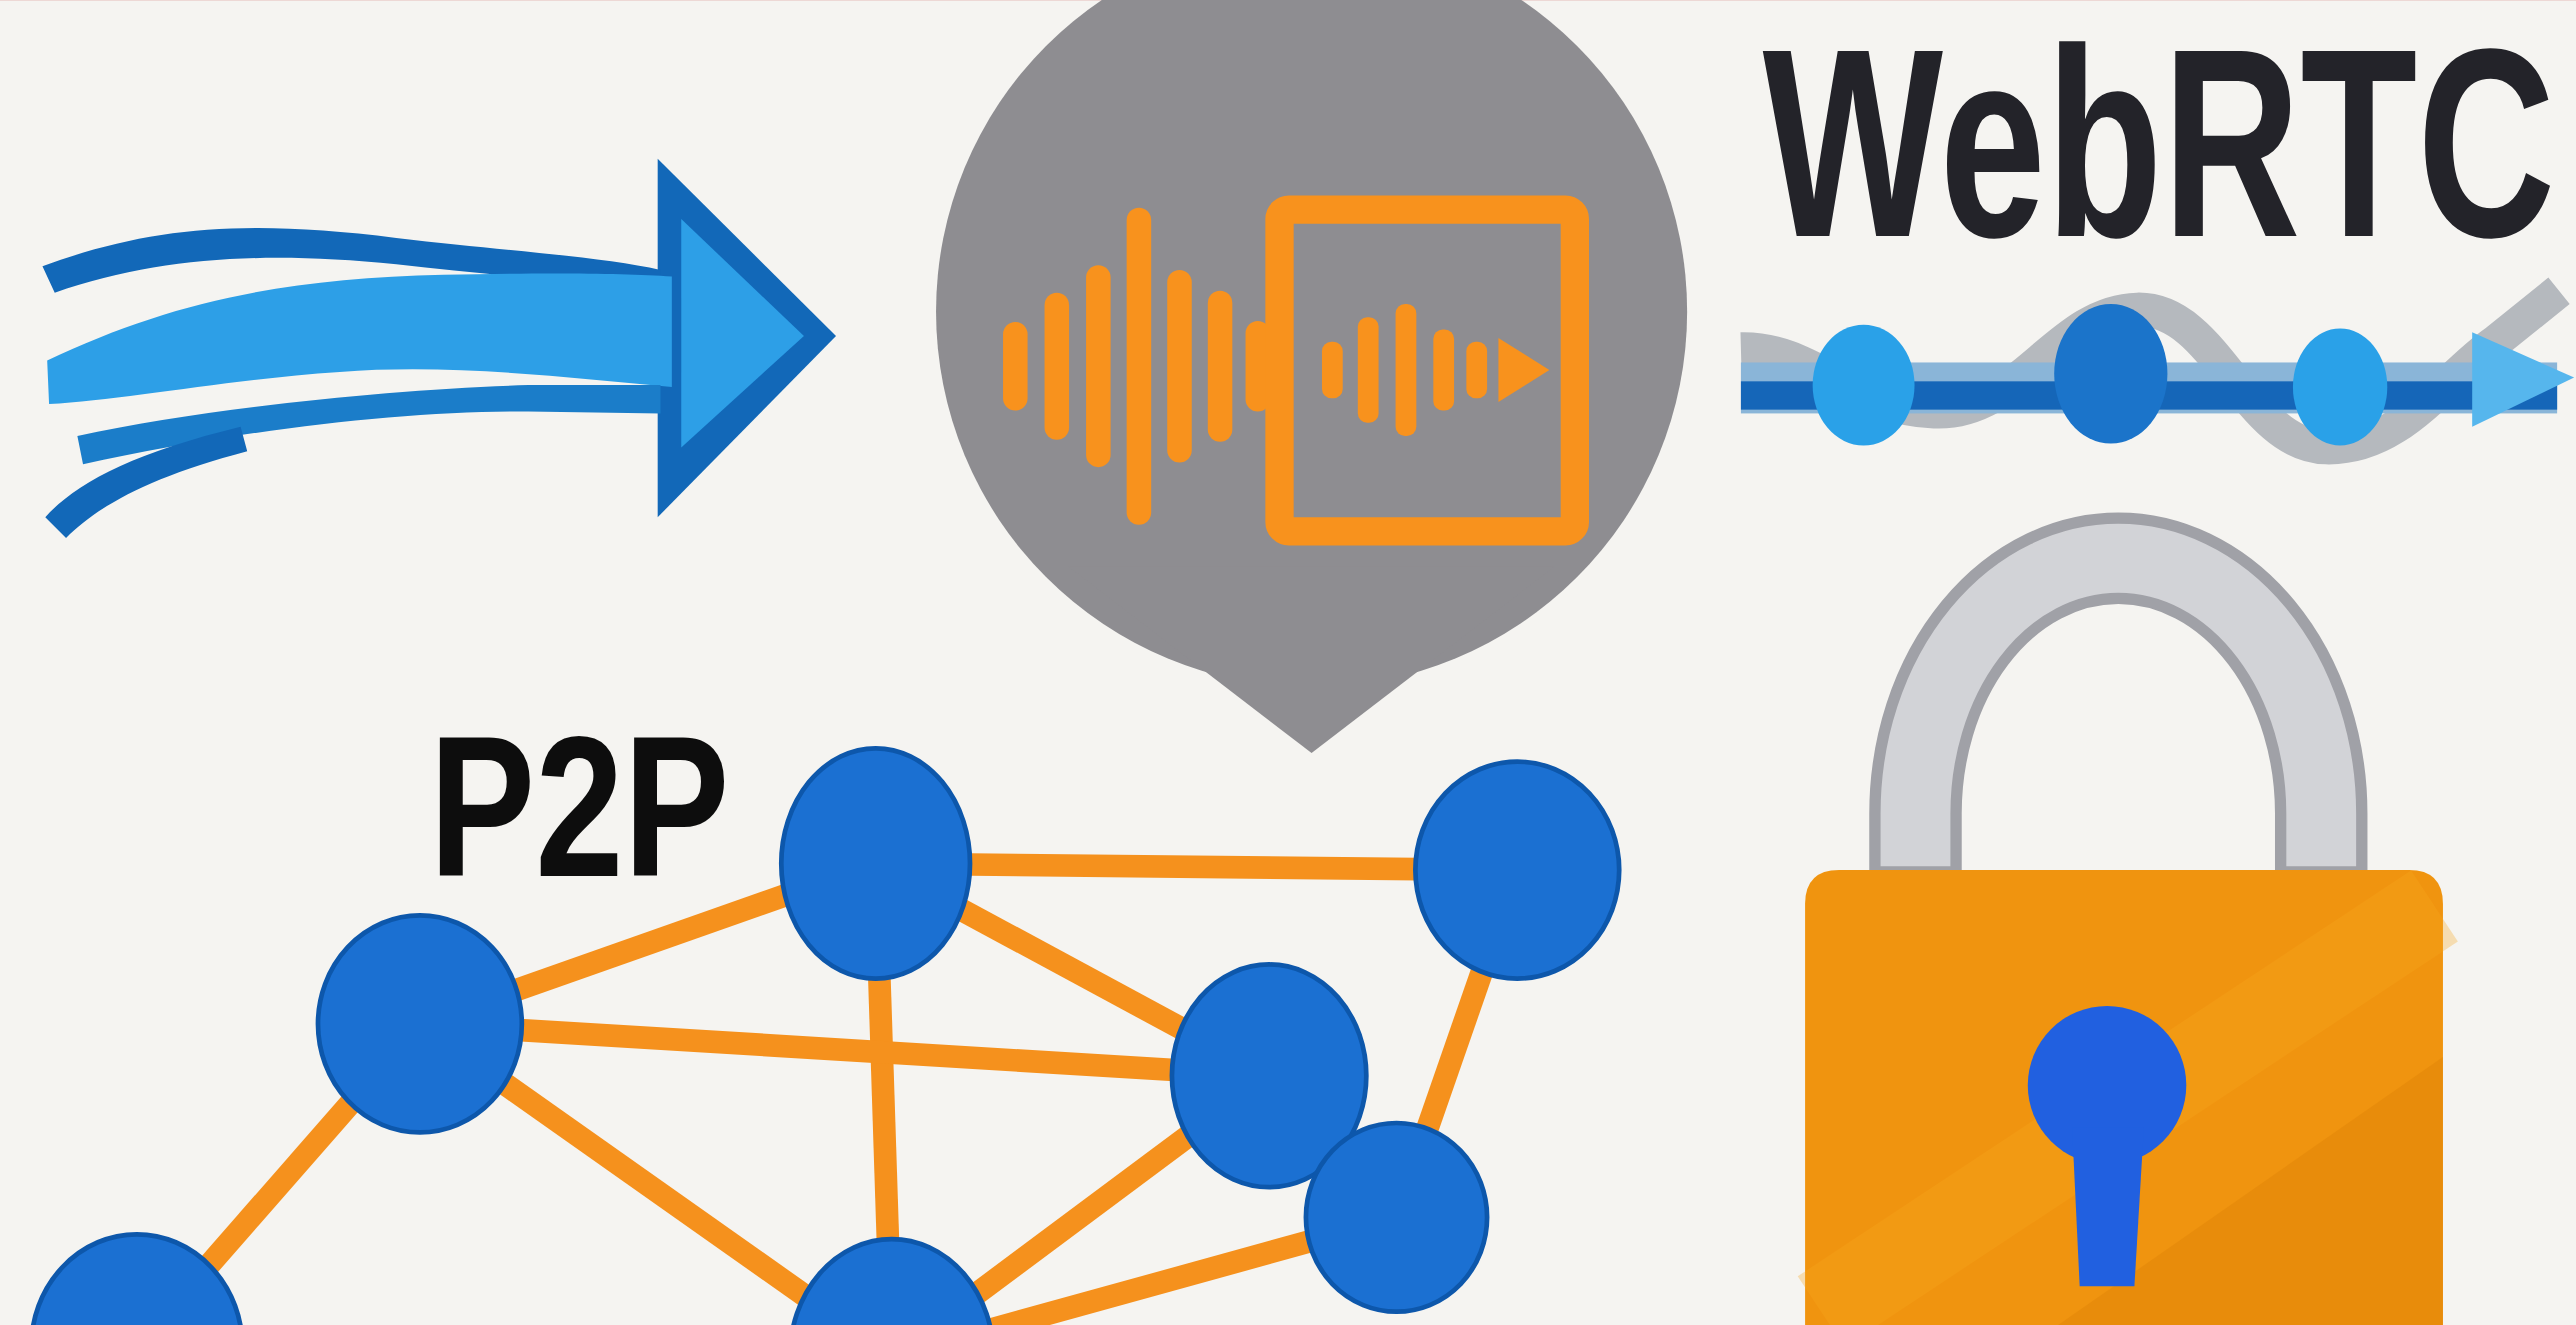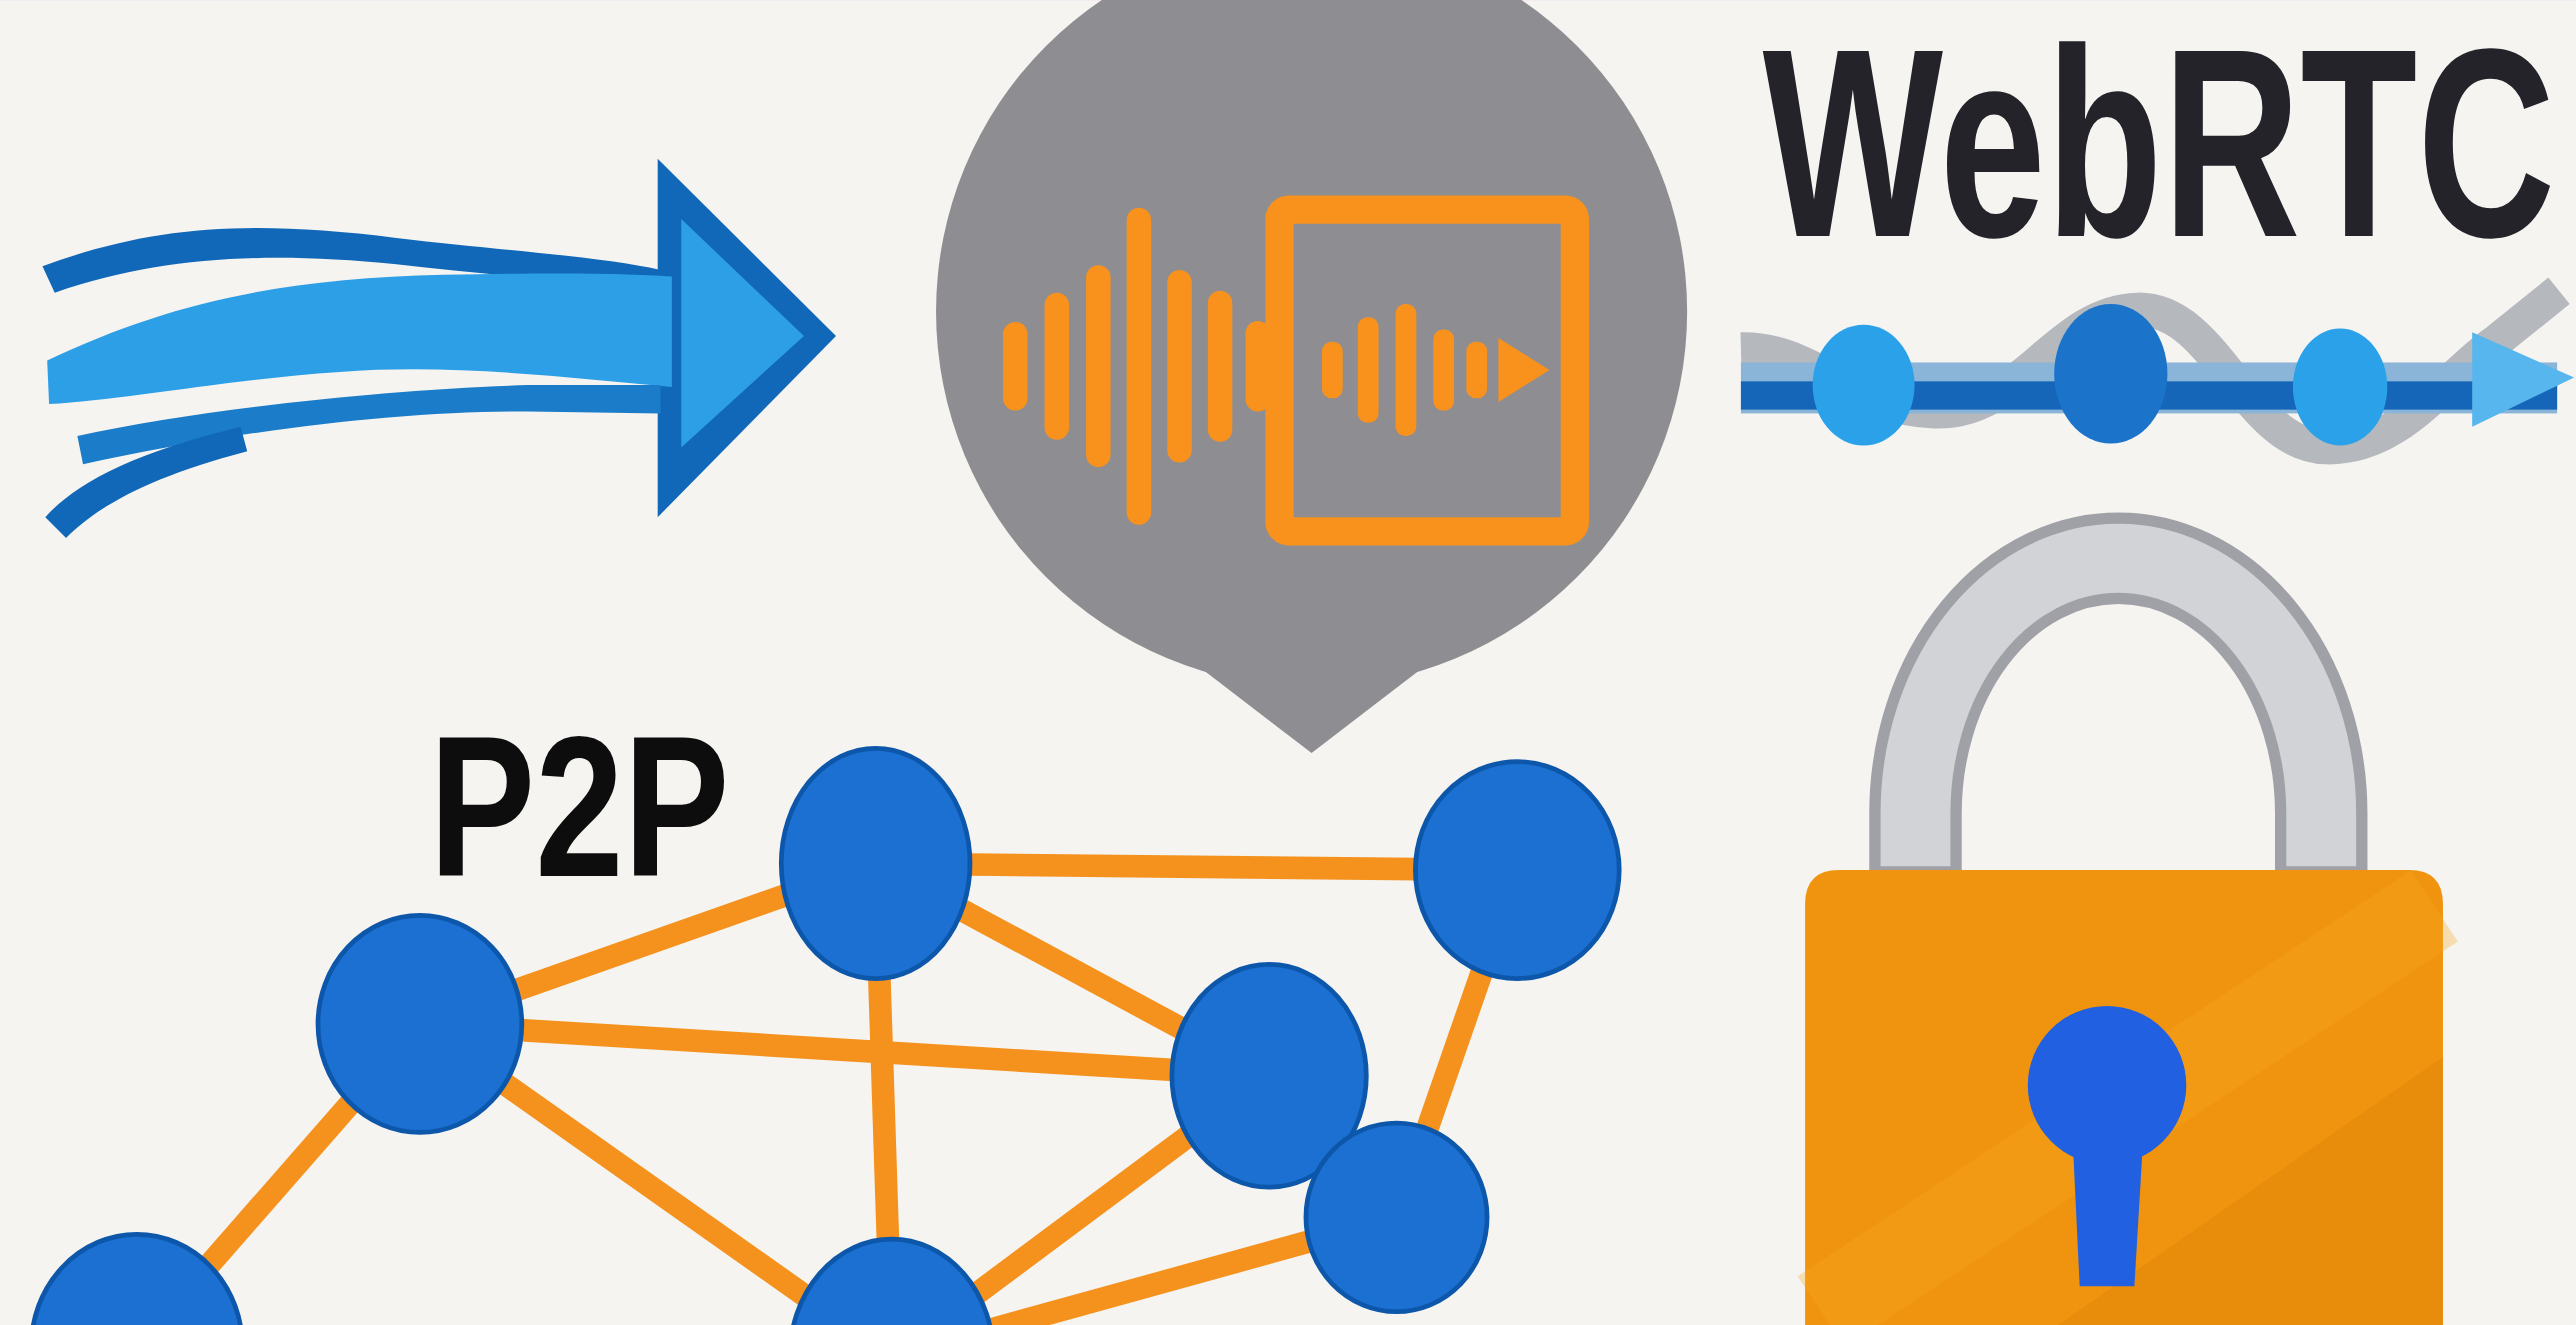--- a/index.html
+++ b/index.html
@@ -1,16 +1,16 @@
 <!DOCTYPE html>
 <html style="font-size:15px"><head>
 <meta charset="utf-8">
 <style>
   html,body{margin:0;padding:0;background:#e8e7e5;}
-  #canvas{position:relative;width:2576px;height:1326px;overflow:hidden;background:#f0abfc;}
+  #canvas{position:relative;width:2576px;height:1326px;overflow:hidden;background:#b91c1c;}
   svg{position:absolute;left:0;top:0;display:block;}
   text{font-family:"Liberation Sans","DejaVu Sans",sans-serif;font-weight:bold;}
   .px{shape-rendering:geometricPrecision;}
 </style>
 </head>
 <body>
 
 <div id="canvas">
 <svg width="2576" height="1326" viewBox="0 0 2730 1405" class="px">
 

